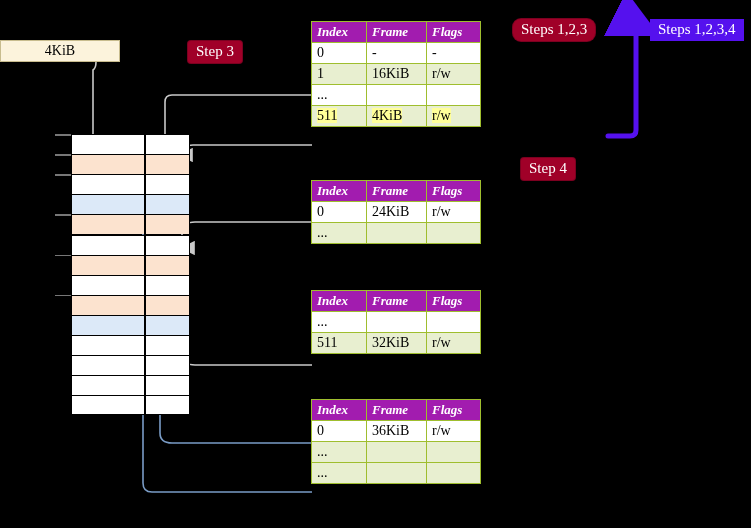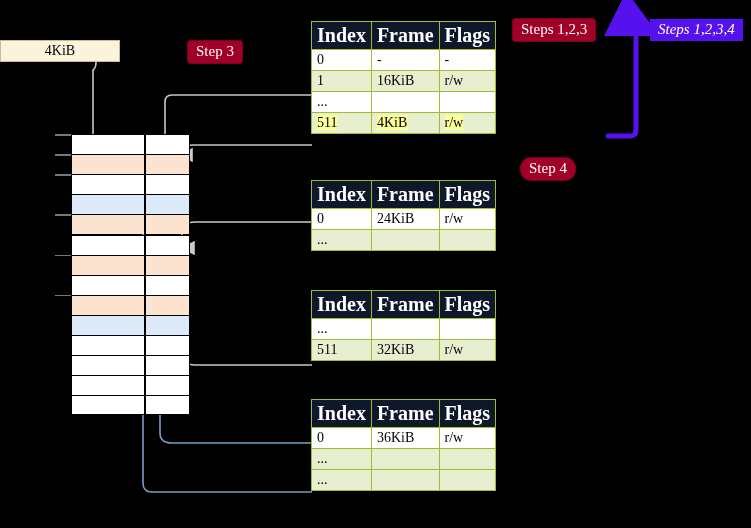--- a/index.html
+++ b/index.html
@@ -54,24 +54,25 @@
     border:1px solid #9FBE2E;
     padding:2px 5px;
     text-align:left;
     font-weight:normal;
     height:20px;
     box-sizing:border-box;
     vertical-align:middle;
     white-space:nowrap;
   }
   .ptable th{
-    background:#0f172a;
+    background:#a21caf;
     color:#ffffff;
     font-weight:bold;
-    font-size:20px;
+    font-size:13px;
+    font-style:italic;
   }
   .ptable tr.alt td{background:#E8EFD0;}
   .ptable tr.plain td{background:#ffffff;}
   .ptable td .hl{background:#FFFF99;}
 
   
   svg.wires{position:absolute;left:0;top:0;width:751px;height:528px;overflow:visible;}
 </style>
 </head>
 <body>
@@ -125,25 +126,25 @@
     <g>
       <path d="M608,136 L630,136 Q636,136 636,130 L636,30 Q636,24 630,24 L632,24" fill="none" stroke="#5511EE" stroke-width="5" stroke-linecap="round"></path>
       <path d="M640,26 L624,18" fill="none" stroke="#5511EE" stroke-width="5" stroke-linecap="round" marker-end="url(#arrPurple)"></path>
     </g>
   </svg>
 
   <div class="memlabel" style="left:0px;top:40px;width:120px;height:22px;">4KiB</div>
 
   <div class="badge badge-red" style="left:188px;top:41px;">Step 3</div>
 
-  <div class="badge badge-red" style="left:513px;top:19px;">Steps 1,2,3</div>
-
-  <div class="badge badge-blue" style="left:650px;top:19px;font-style:italic;">Steps 1,2,3,4</div>
-
-  <div class="badge badge-red" style="left:521px;top:158px;border-radius:10px;">Step 4</div>
+  <div class="badge badge-red" style="left:513px;top:19px;border-radius:8px;">Steps 1,2,3</div>
+
+  <div class="badge badge-blue" style="left:650px;top:19px;">Steps 1,2,3,4</div>
+
+  <div class="badge badge-red" style="left:521px;top:158px;">Step 4</div>
 
   <div class="grid" style="left:71px;top:134px;width:119px;height:281px;"></div>
 
   <div id="gridrows" style="position:absolute;left:71px;top:134px;width:119px;height:281px;">
       <div class="grow" style="top: 0px; height: 20.1px; width: 119px; background: rgb(255, 255, 255);"></div>
       <div class="tick" style="left: -16px; top: 0px; width: 16px;"></div>
       <div class="grow" style="top: 20.1px; height: 20.1px; width: 119px; background: rgb(252, 227, 207);"></div>
       <div class="tick" style="left: -16px; top: 20.1px; width: 16px;"></div>
       <div class="grow" style="top: 40.2px; height: 20.1px; width: 119px; background: rgb(255, 255, 255);"></div>
       <div class="tick" style="left: -16px; top: 40.2px; width: 16px;"></div>

